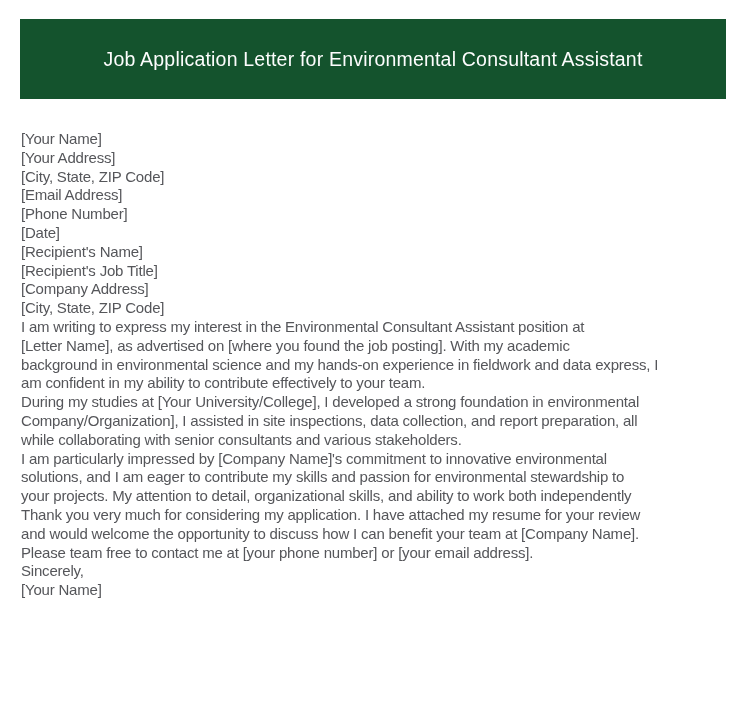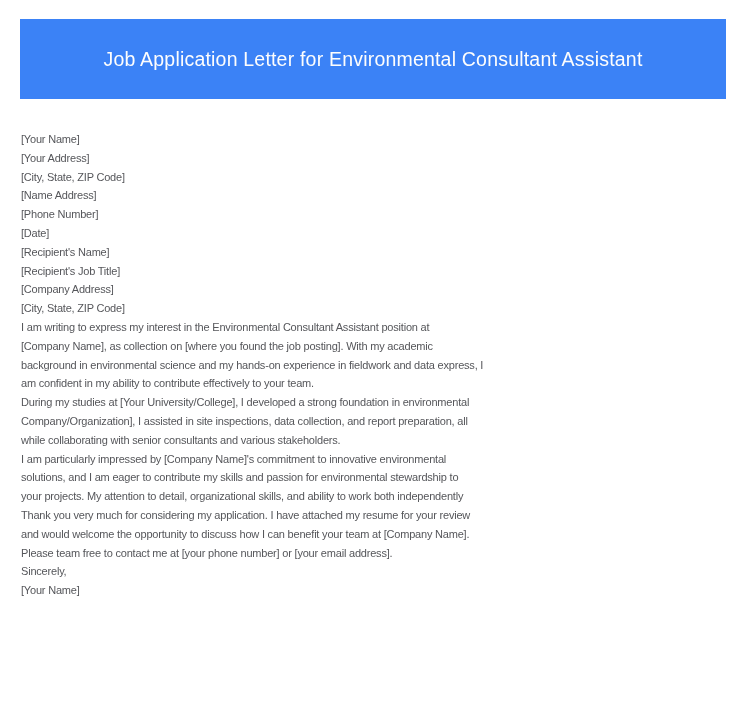--- a/index.html
+++ b/index.html
@@ -32,51 +32,51 @@
     letter-spacing: 0.2px;
     white-space: nowrap;
   }
   .letter-body {
     position: absolute;
     left: 21px;
     top: 130px;
     width: 713px;
   }
   .line {
-    font-size: 11px;
+    font-size: 15px;
     line-height: 18.8px;
     letter-spacing: -0.2px;
     white-space: nowrap;
   }
 </style>
 </head>
 <body style="background: rgb(255, 255, 255);">
 
 <div class="doc-page">
-  <div class="doc-header" style="background: #3b82f6;">
+  <div class="doc-header" style="background: #14532d;">
     <div class="doc-title" style="color: rgb(253, 253, 253);">Job Application Letter for Environmental Consultant Assistant</div>
   </div>
   <div class="letter-body" style="color: rgb(85, 86, 90);">
       <div class="block">
         <div class="line">[Your Name]</div>
         <div class="line">[Your Address]</div>
         <div class="line">[City, State, ZIP Code]</div>
-        <div class="line">[Name Address]</div>
+        <div class="line">[Email Address]</div>
         <div class="line">[Phone Number]</div>
         <div class="line">[Date]</div>
       </div>
       <div class="block">
         <div class="line">[Recipient's Name]</div>
         <div class="line">[Recipient's Job Title]</div>
         <div class="line">[Company Address]</div>
         <div class="line">[City, State, ZIP Code]</div>
       </div>
       <div class="block">
         <div class="line">I am writing to express my interest in the Environmental Consultant Assistant position at</div>
-        <div class="line">[Company Name], as collection on [where you found the job posting]. With my academic</div>
+        <div class="line">[Letter Name], as advertised on [where you found the job posting]. With my academic</div>
         <div class="line">background in environmental science and my hands-on experience in fieldwork and data express, I</div>
         <div class="line">am confident in my ability to contribute effectively to your team.</div>
       </div>
       <div class="block">
         <div class="line">During my studies at [Your University/College], I developed a strong foundation in environmental</div>
         <div class="line">Company/Organization], I assisted in site inspections, data collection, and report preparation, all</div>
         <div class="line">while collaborating with senior consultants and various stakeholders.</div>
       </div>
       <div class="block">
         <div class="line">I am particularly impressed by [Company Name]'s commitment to innovative environmental</div>

